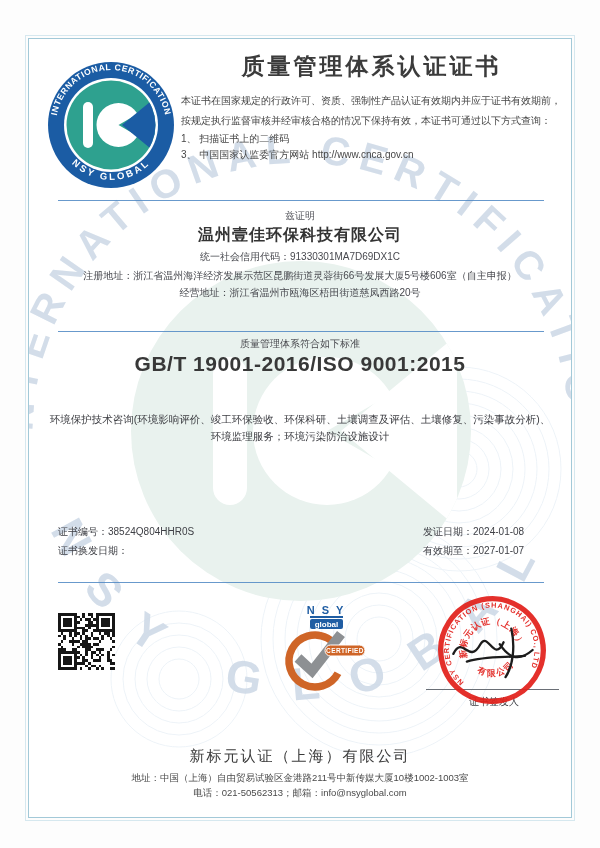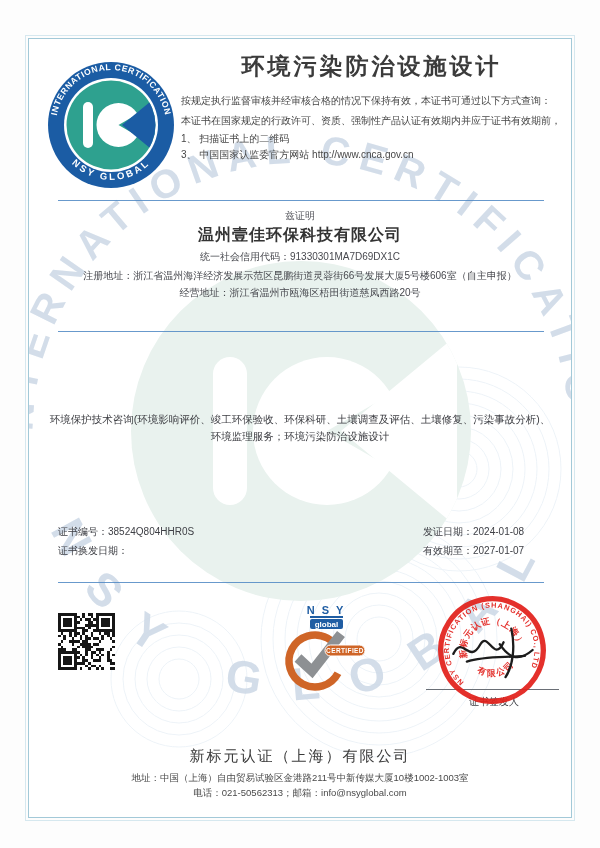--- a/index.html
+++ b/index.html
@@ -137,38 +137,40 @@
       <g font-family="Liberation Sans, sans-serif" font-weight="bold" fill="#ffffff">
         <text font-size="8.6" letter-spacing="0.6">
           <textPath href="#lgTop" startOffset="50%" text-anchor="middle">INTERNATIONAL CERTIFICATION</textPath>
         </text>
         <text font-size="9.5" letter-spacing="2.5">
           <textPath href="#lgBot" startOffset="50%" text-anchor="middle">NSY GLOBAL</textPath>
         </text>
       </g>
     </svg>
 
-    <div class="abs title">环境污染防治设施设计</div>
+    <div class="abs title">质量管理体系认证证书</div>
     <div class="abs intro">
+      <div class="p">本证书在国家规定的行政许可、资质、强制性产品认证有效期内并应于证书有效期前，</div>
       <div class="p">按规定执行监督审核并经审核合格的情况下保持有效，本证书可通过以下方式查询：</div>
-      <div class="p">本证书在国家规定的行政许可、资质、强制性产品认证有效期内并应于证书有效期前，</div>
       <div class="q">1、  扫描证书上的二维码</div>
       <div class="q">3、  中国国家认监委官方网站 http://www.cnca.gov.cn</div>
     </div>
 
     <div class="sep" style="left:29px;top:161px;width:486px;"></div>
 
     <div class="abs center company-name">温州壹佳环保科技有限公司</div>
     <div class="abs center attest">兹证明</div>
     <div class="abs center credit">统一社会信用代码：91330301MA7D69DX1C</div>
     <div class="abs center addr1">注册地址：浙江省温州海洋经济发展示范区昆鹏街道灵蓉街66号发展大厦5号楼606室（自主申报）</div>
     <div class="abs center addr2">经营地址：浙江省温州市瓯海区梧田街道慈凤西路20号</div>
 
     <div class="sep" style="left:29px;top:292px;width:486px;"></div>
 
+    <div class="abs center conform">质量管理体系符合如下标准</div>
+    <div class="abs center std-code">GB/T 19001-2016/ISO 9001:2015</div>
     <div class="abs scope">环境保护技术咨询(环境影响评价、竣工环保验收、环保科研、土壤调查及评估、土壤修复、污染事故分析)、环境监理服务；环境污染防治设施设计</div>
 
     <div class="abs fields fields-left">
       <div><span>证书编号：</span><span>38524Q804HHR0S</span></div>
       <div><span>证书换发日期：</span><span></span></div>
     </div>
     <div class="abs fields fields-right">
       <div><span>发证日期：</span><span>2024-01-08</span></div>
       <div><span>有效期至：</span><span>2027-01-07</span></div>
     </div>

